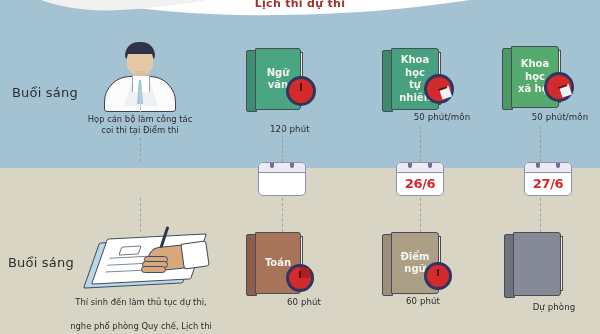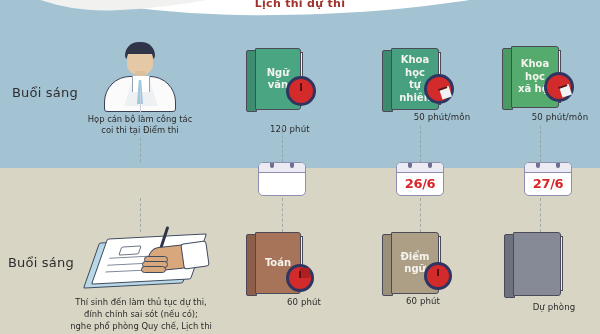--- a/index.html
+++ b/index.html
@@ -231,21 +231,20 @@
       <div class="pw-pen"></div>
       <div class="pw-pentip"></div>
       <div class="pw-hand"></div>
       <div class="pw-finger" style="left:58px;top:24px;width:22px;"></div>
       <div class="pw-finger" style="left:56px;top:29px;width:24px;"></div>
       <div class="pw-finger" style="left:55px;top:34px;width:23px;"></div>
       <div class="pw-cuff"></div>
     </div>
 
     <div class="cap" style="left:-12px;top:296px;width:146px">Thí sinh đến làm thủ tục dự thi,</div>
-    <div class="cap" style="left:-12px;top:308px;width:146px">đính chính sai sót (nếu có);</div>
     <div class="cap" style="left:-12px;top:320px;width:146px">nghe phổ phòng Quy chế, Lịch thi</div>
   </div>
 
   <div class="col" style="left:222px">
 
     <div class="book bk-green" style="left:24px;top:48px;width:46px;height:62px">
       <div class="spine"></div>
       <div class="cover">
         <span>
           <span>Ngữ</span><br>

